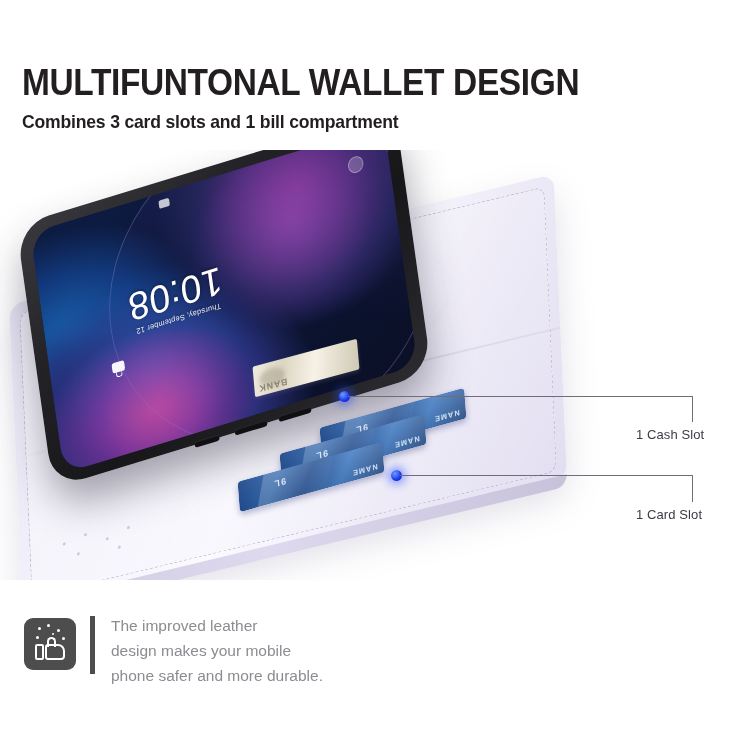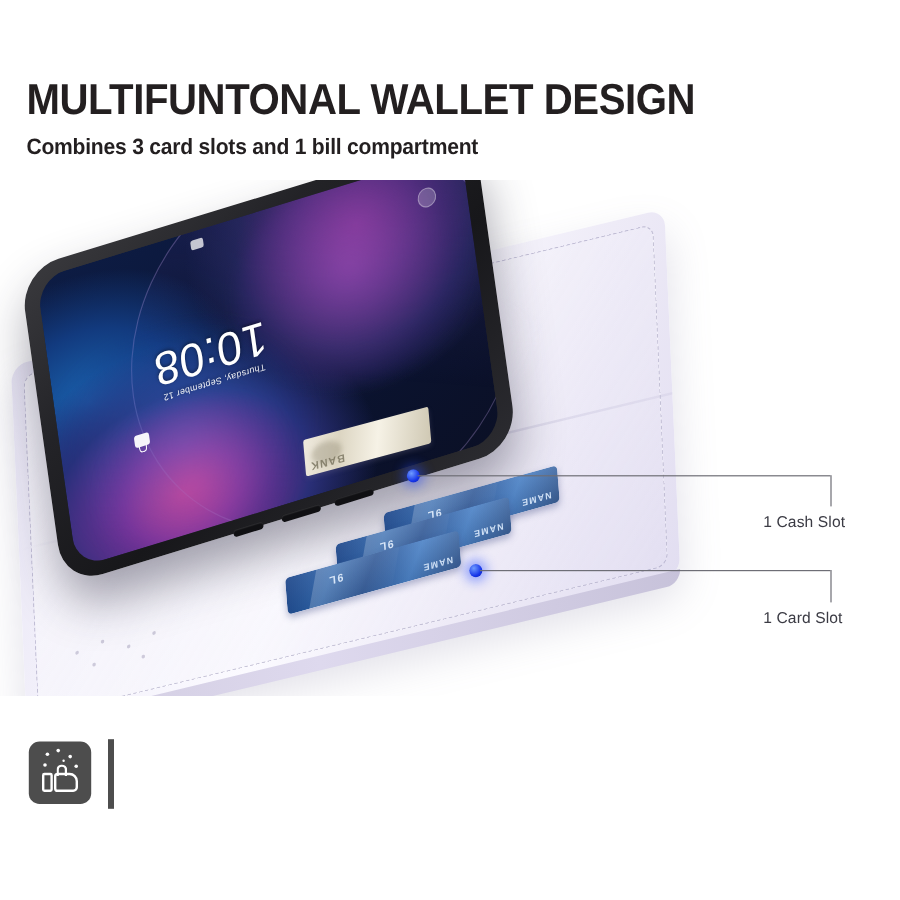--- a/index.html
+++ b/index.html
@@ -307,15 +307,20 @@
       <div class="sparks">
         <i style="left:14px;top:9px;width:3px;height:3px"></i>
         <i style="left:23px;top:6px;width:3px;height:3px"></i>
         <i style="left:33px;top:11px;width:3px;height:3px"></i>
         <i style="left:12px;top:18px;width:3px;height:3px"></i>
         <i style="left:38px;top:19px;width:3px;height:3px"></i>
         <i style="left:28px;top:15px;width:2px;height:2px"></i>
       </div>
     </div>
     <div class="feat-bar"></div>
+    <div class="feat-text">
+      <div>The improved leather</div>
+      <div>design makes your mobile</div>
+      <div>phone safer and more durable.</div>
+    </div>
   </div>
 
 </div>
 
 </body></html>

